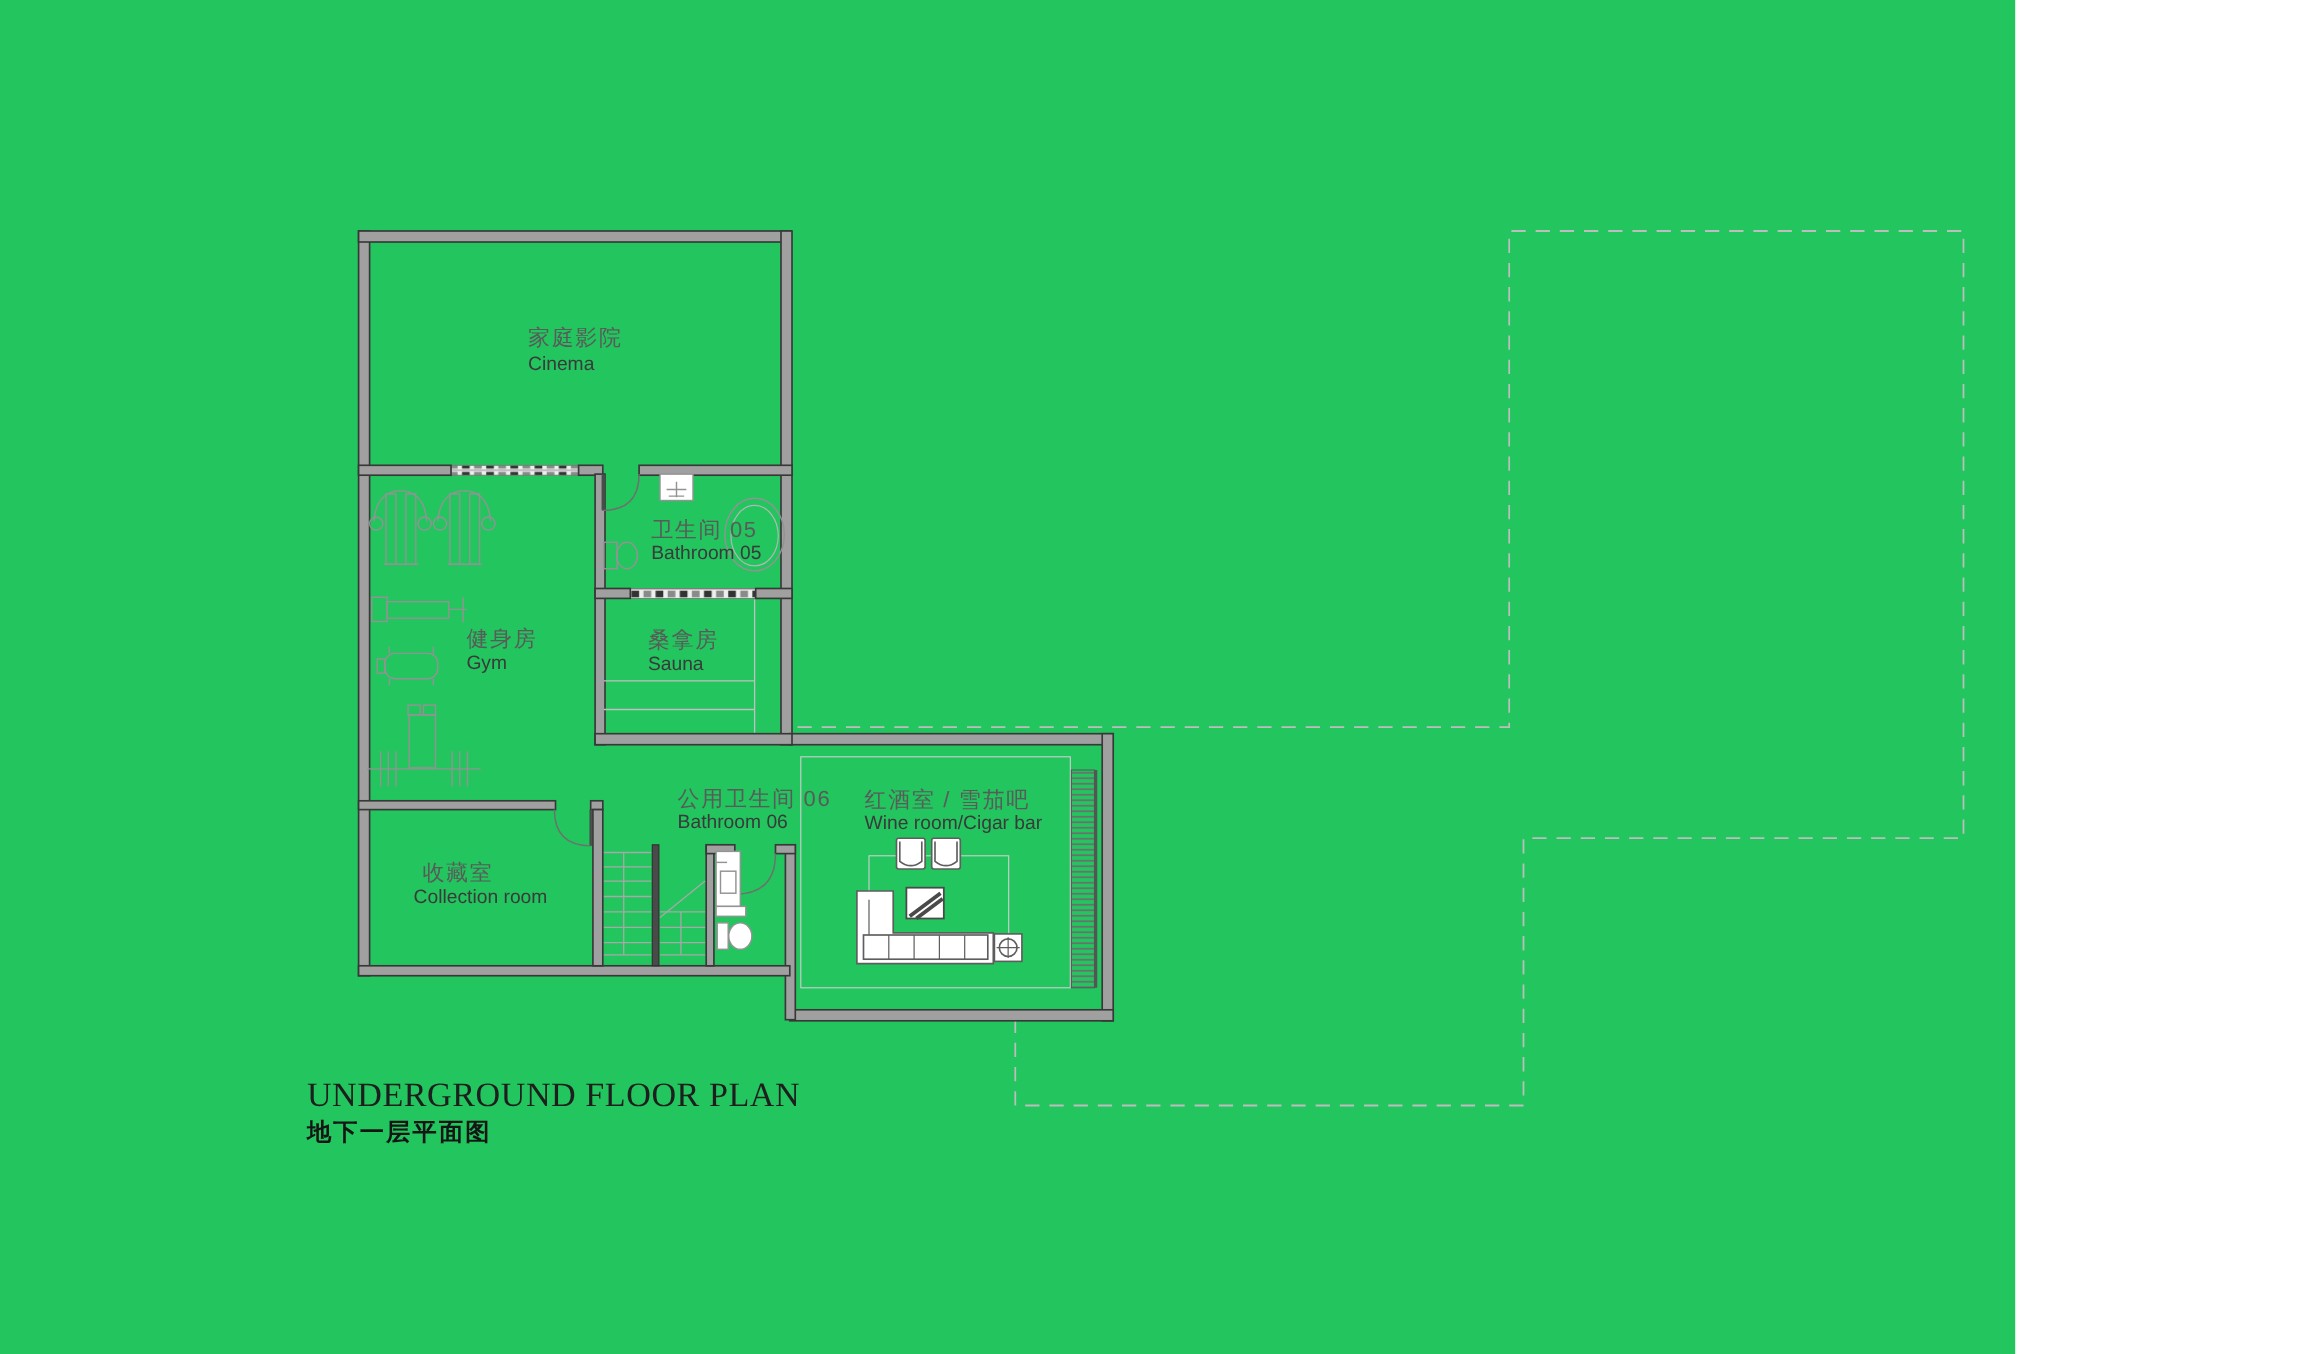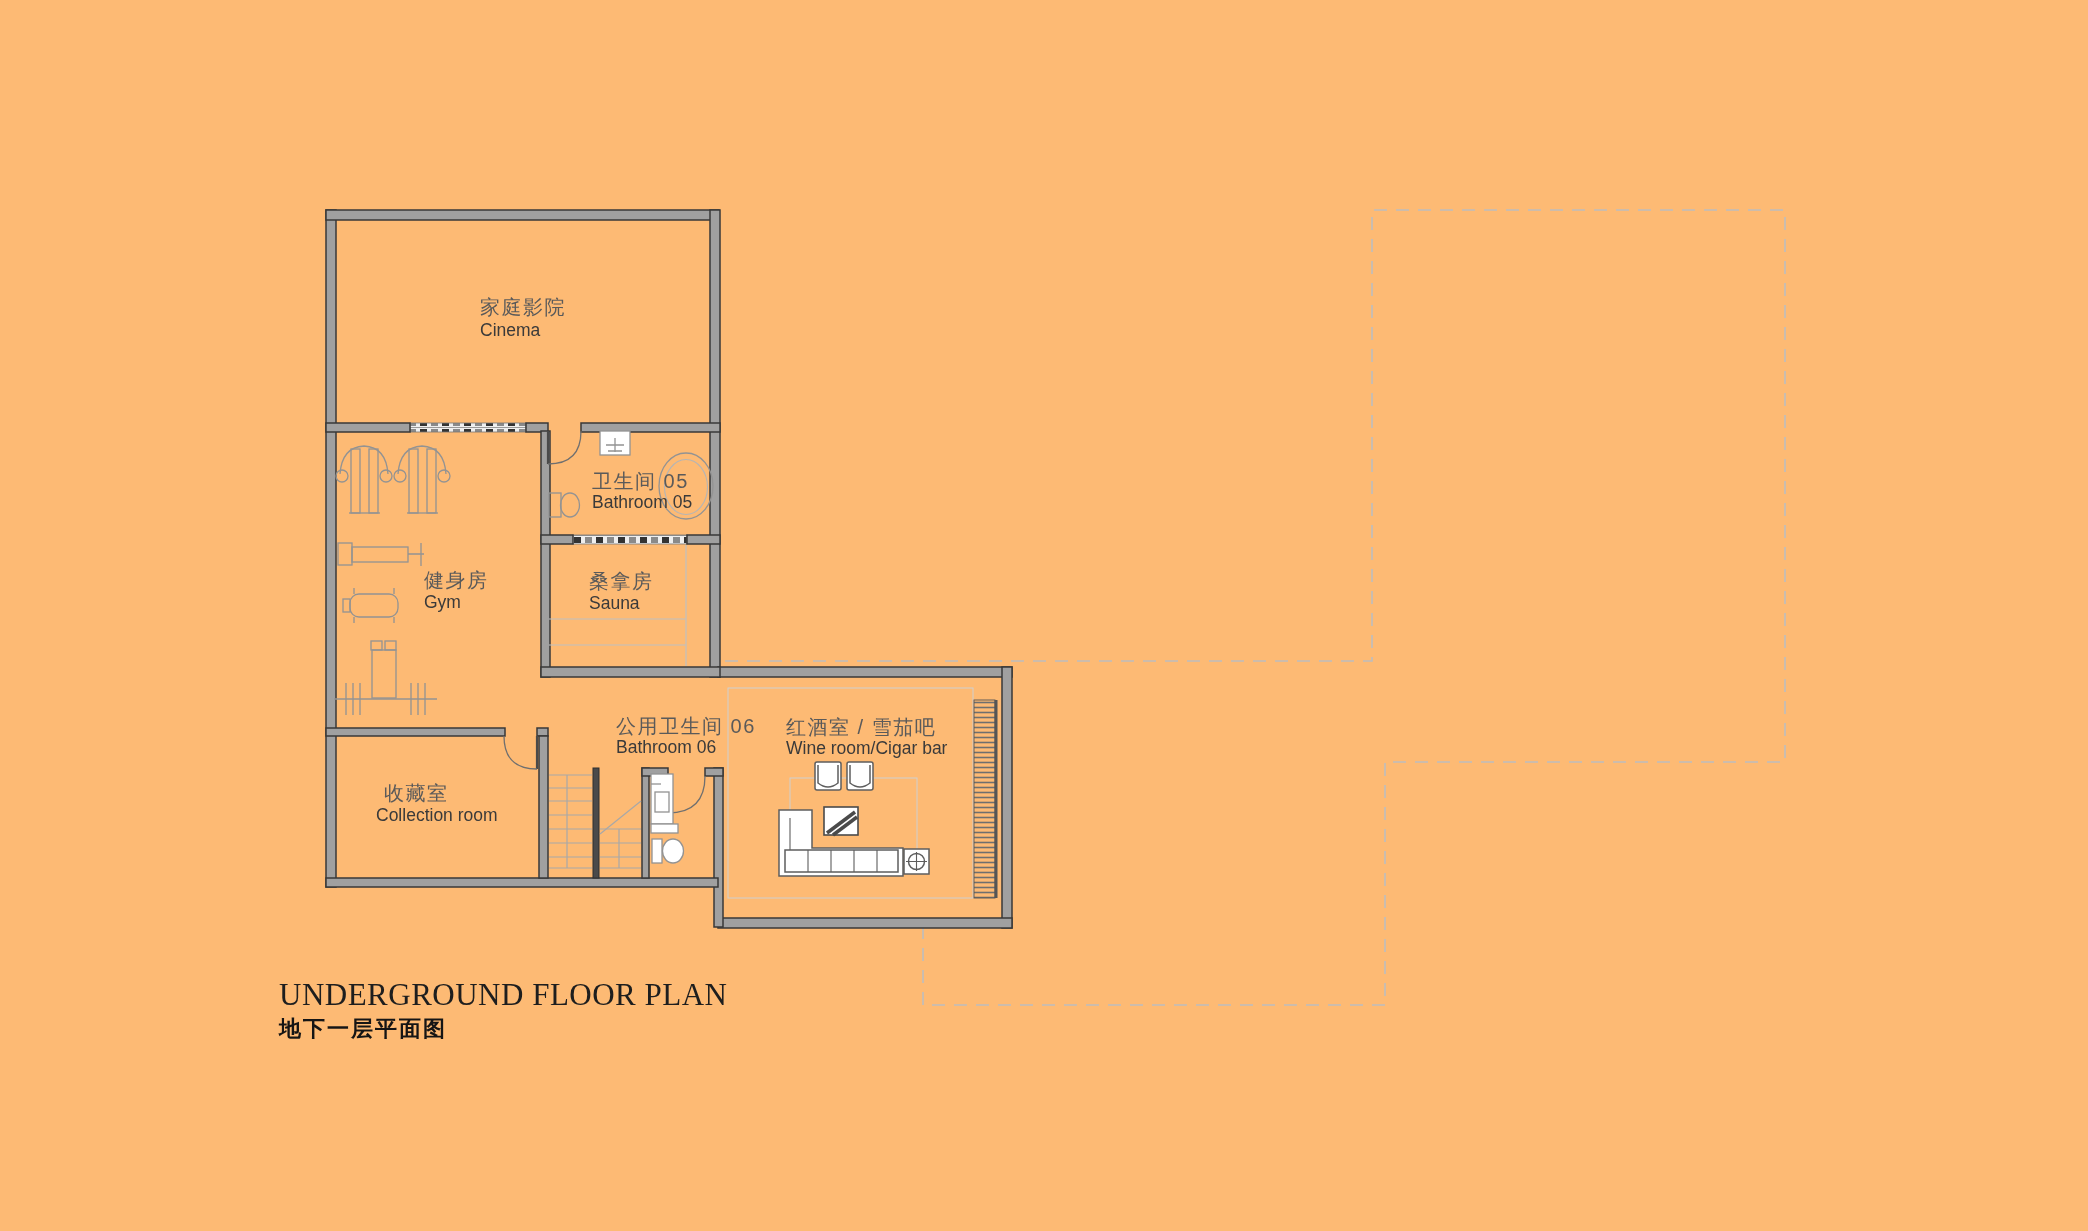--- a/index.html
+++ b/index.html
@@ -1,19 +1,19 @@
 <!DOCTYPE html>
 <html><head>
 <meta charset="utf-8">
 <style>
   html,body{margin:0;padding:0;background:#ffffff;}
   .canvas{
     position:relative;
-    width:2088px;height:1231px;
-    background:#fdba74;
+    width:1832px;height:1231px;
+    background:#22c55e;
     font-family:"Liberation Sans", sans-serif;
     overflow:hidden;
   }
   svg{display:block;}
   .wall{fill:#a0a0a0;stroke:#383838;stroke-width:1.5;}
   .wall-dark{fill:#4a4a4a;stroke:#2f2f2f;stroke-width:1;}
   .furn{stroke:#939393;stroke-width:1.3;fill:none;}
   .furn-fill{stroke:#939393;stroke-width:1.3;fill:#ffffff;}
   .furn-dark{stroke:#5e5e5e;stroke-width:1.5;fill:#ffffff;}
   .thin{stroke:#cfcfcf;stroke-width:1;fill:none;}

